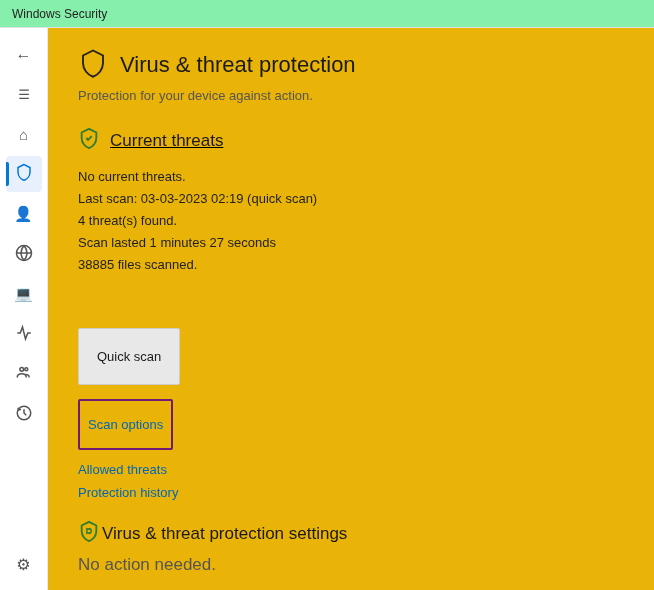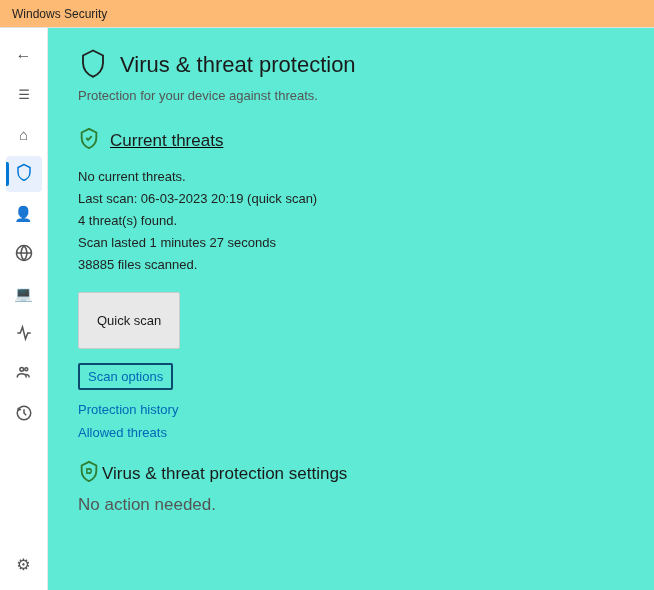--- a/index.html
+++ b/index.html
@@ -6,21 +6,21 @@
     body {
       font-family: 'Segoe UI', sans-serif;
       background: #fff;
       width: 654px;
       height: 590px;
       overflow: hidden;
       display: flex;
       flex-direction: column;
     }
     .title-bar {
-      background: #fdba74;
+      background: #86efac;
       padding: 7px 12px;
       font-size: 12px;
       color: #222;
       border-bottom: 1px solid #e0e0e0;
       height: 28px;
       display: flex;
       align-items: center;
     }
     .app-body {
       display: flex;
@@ -63,21 +63,21 @@
       width: 3px;
       background: #0078d4;
       border-radius: 0 2px 2px 0;
     }
     .sidebar-spacer { flex: 1; }
     
     .main-content {
       flex: 1;
       padding: 20px 30px 20px 30px;
       overflow-y: auto;
-      background: #5eead4;
+      background: #eab308;
     }
     .page-header {
       display: flex;
       align-items: center;
       gap: 12px;
       margin-bottom: 6px;
     }
     .page-title {
       font-size: 22px;
       font-weight: 300;
@@ -113,32 +113,33 @@
     .quick-scan-btn {
       background: #e8e8e8;
       border: 1px solid #ccc;
       padding: 20px 18px;
       font-size: 13px;
       color: #1a1a1a;
       cursor: pointer;
       border-radius: 2px;
       margin-bottom: 14px;
       display: inline-block;
+      margin-top: 36px;
     }
     .link-item {
       display: block;
       font-size: 13px;
       color: #0067b8;
       text-decoration: none;
       margin-bottom: 8px;
       cursor: pointer;
     }
     .link-item.highlighted {
-      border: 2px solid #0c4a6e;
-      padding: 4px 8px;
+      border: 2px solid #701a75;
+      padding: 16px 8px;
       display: inline-block;
       border-radius: 2px;
       margin-bottom: 8px;
     }
     .section-divider {
       margin: 20px 0 16px 0;
     }
     .section2-header {
       display: flex;
       align-items: center;
@@ -250,53 +251,53 @@
   <div class="main-content">
     
     <div class="page-header">
       <span class="shield-svg">
         <svg width="30" height="30" viewBox="0 0 24 24" fill="none" stroke="#222" stroke-width="1.5">
           <path d="M12 2L4 6v6c0 5 3.5 9.5 8 11 4.5-1.5 8-6 8-11V6z"></path>
         </svg>
       </span>
       <h1 class="page-title">Virus &amp; threat protection</h1>
     </div>
-    <p class="page-subtitle">Protection for your device against threats.</p>
+    <p class="page-subtitle">Protection for your device against action.</p>
 
     
     <div class="section-header">
       <span class="section-icon">
         <svg width="22" height="22" viewBox="0 0 24 24" fill="none" stroke="#2e7d32" stroke-width="2">
           <path d="M12 2L4 6v6c0 5 3.5 9.5 8 11 4.5-1.5 8-6 8-11V6z"></path>
           <path d="M9 12l2 2 4-4" stroke="#2e7d32" stroke-width="2"></path>
         </svg>
       </span>
       <h2 class="section-title">Current threats</h2>
     </div>
 
     <div class="threat-info">
       <div>No current threats.</div>
-      <div>Last scan: 06-03-2023 20:19 (quick scan)</div>
+      <div>Last scan: 03-03-2023 02:19 (quick scan)</div>
       <div>4 threat(s) found.</div>
       <div>Scan lasted 1 minutes 27 seconds</div>
       <div>38885 files scanned.</div>
     </div>
 
     <button class="quick-scan-btn">
       <span>Quick scan</span>
     </button>
 
     <div style="margin-bottom: 4px;">
       <a class="link-item highlighted" href="#">Scan options</a>
     </div>
+    <div style="margin-bottom: 4px;">
+      <a class="link-item" href="#">Allowed threats</a>
+    </div>
     <div>
       <a class="link-item" href="#">Protection history</a>
-    </div>
-    <div style="margin-bottom: 4px;">
-      <a class="link-item" href="#">Allowed threats</a>
     </div>
 
     
     <div class="section-divider"></div>
     <div class="section2-header">
       <span class="section2-icon">
         <svg width="22" height="22" viewBox="0 0 24 24" fill="none" stroke="#2e7d32" stroke-width="2">
           <path d="M12 2L4 6v6c0 5 3.5 9.5 8 11 4.5-1.5 8-6 8-11V6z"></path>
           <circle cx="12" cy="12" r="2.5" stroke="#2e7d32" stroke-width="1.5"></circle>
           <path d="M9 9l1.5 1.5M13.5 9L12 10.5M9 15l1.5-1.5M13.5 15L12 13.5" stroke="#2e7d32" stroke-width="1.5"></path>

